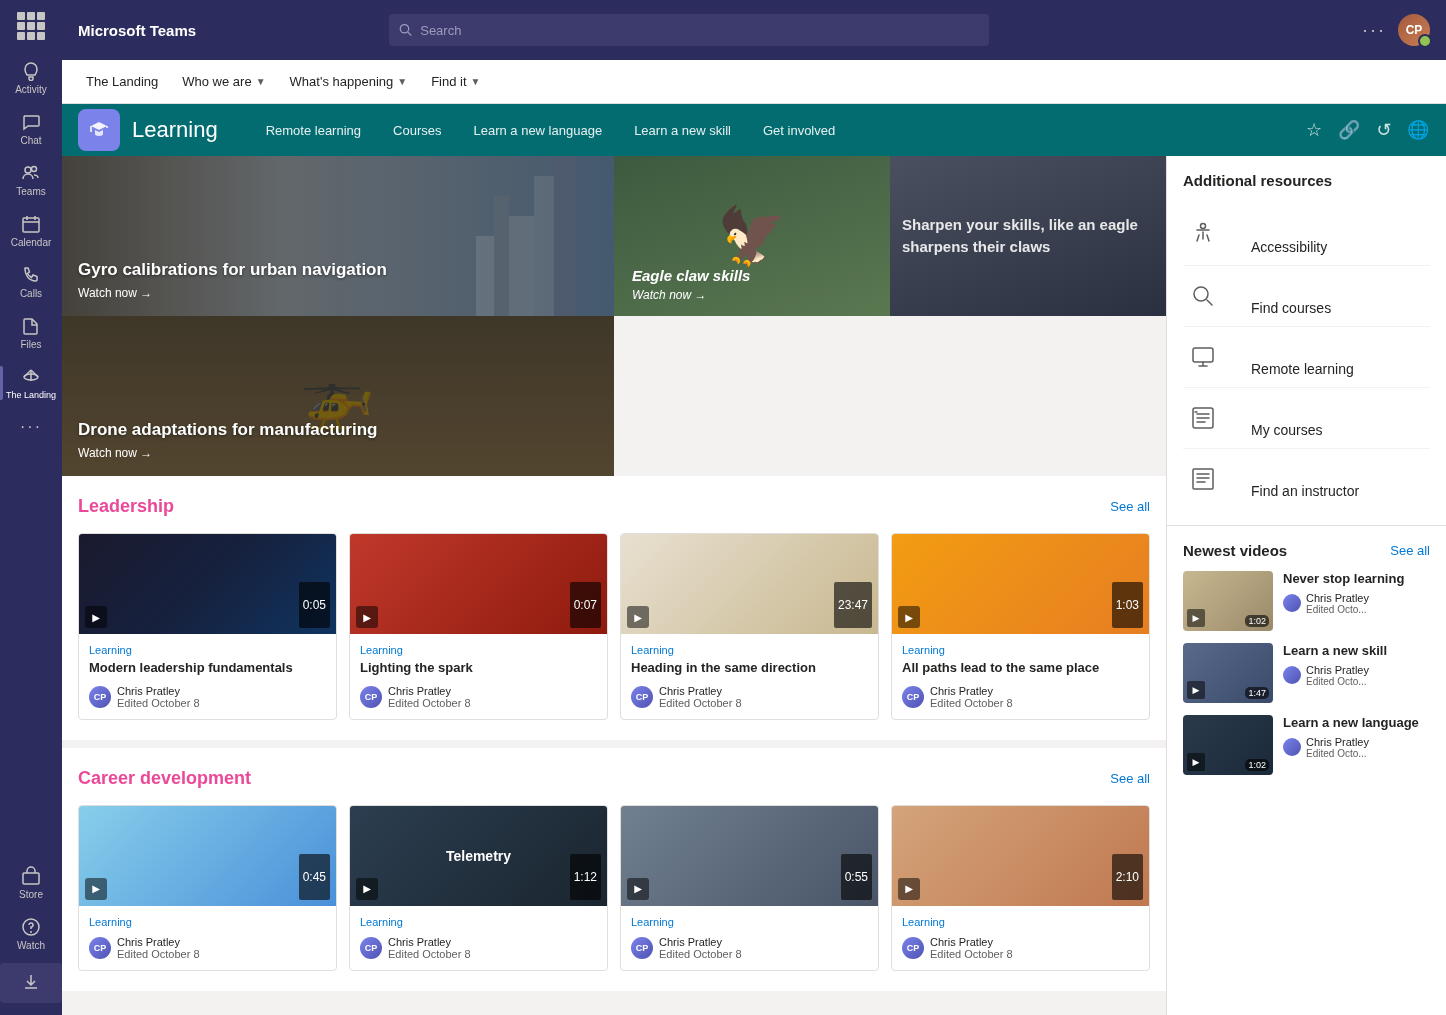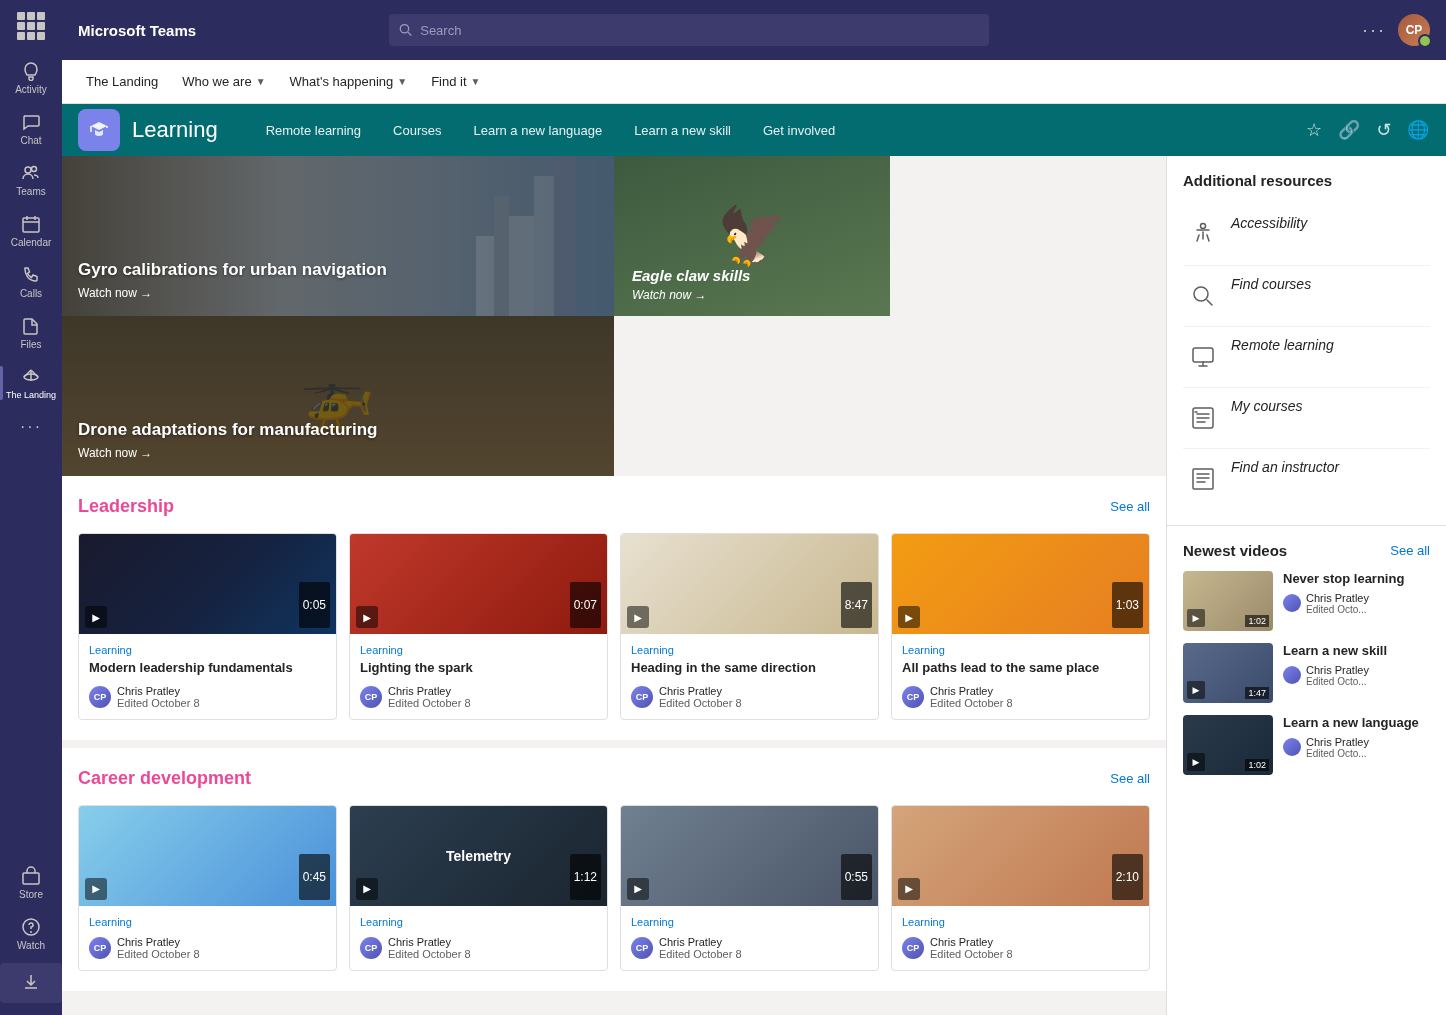--- a/index.html
+++ b/index.html
@@ -379,26 +379,25 @@
       border-bottom: 1px solid #e1dfdd;
     }
     .resources-title {
       font-size: 15px;
       font-weight: 600;
       color: #252423;
       margin-bottom: 16px;
     }
     .resource-item {
       display: flex;
-      align-items: flex-start;
-      gap: 8px;
+      align-items: flex-end;
+      gap: 28px;
       padding: 10px 0;
       cursor: pointer;
       border-bottom: 1px solid #f3f2f1;
-      font-style: italic;
     }
     .resource-item:last-child { border-bottom: none; }
     .resource-icon {
       width: 40px;
       height: 40px;
       display: flex;
       align-items: center;
       justify-content: center;
       font-size: 22px;
       flex-shrink: 0;
@@ -451,21 +450,21 @@
       font-size: 9px;
     }
     .video-duration-badge {
       position: absolute;
       bottom: 4px;
       right: 4px;
       background: rgba(0,0,0,0.6);
       color: #fff;
       font-size: 9px;
       padding: 1px 3px;
-      border-radius: 0;
+      border-radius: 5px;
     }
     .video-info { flex: 1; }
     .video-title {
       font-size: 13px;
       font-weight: 600;
       color: #252423;
       margin-bottom: 4px;
       line-height: 1.3;
     }
     .video-author-row {
@@ -748,20 +747,23 @@
             <div class="hero-card-title">Gyro calibrations for urban navigation</div>
             <div class="hero-card-watch">Watch now →</div>
           </div>
         </div>
 
         <div class="hero-card">
           <div class="hero-card-eagle-overlay">
             <div class="eagle-img-half">
               <div style="font-size:56px;">🦅</div>
             </div>
+            <div class="eagle-text-half">
+              <p>Sharpen your skills, like an eagle sharpens their claws</p>
+            </div>
           </div>
           <div style="position:absolute;bottom:0;left:4px;right:50%;padding:14px;font-style:italic;">
             <div class="hero-card-inner-title">Eagle claw skills</div>
             <div class="hero-card-watch">Watch now →</div>
           </div>
         </div>
 
         <div class="hero-card">
           <div class="hero-drone-bg">
             <div style="font-size:60px;opacity:0.9;">🚁</div>
@@ -813,21 +815,21 @@
                   <div class="author-name">Chris Pratley</div>
                   <div>Edited October 8</div>
                 </div>
               </div>
             </div>
           </div>
 
           <div class="course-card">
             <div class="course-thumb thumb-3">
               <div class="course-play">▶</div>
-              <div class="course-duration">8:47</div>
+              <div class="course-duration">23:47</div>
             </div>
             <div class="course-info">
               <div class="course-category">Learning</div>
               <div class="course-title">Heading in the same direction</div>
               <div class="course-author">
                 <div class="author-avatar">CP</div>
                 <div class="author-info">
                   <div class="author-name">Chris Pratley</div>
                   <div>Edited October 8</div>
                 </div>

